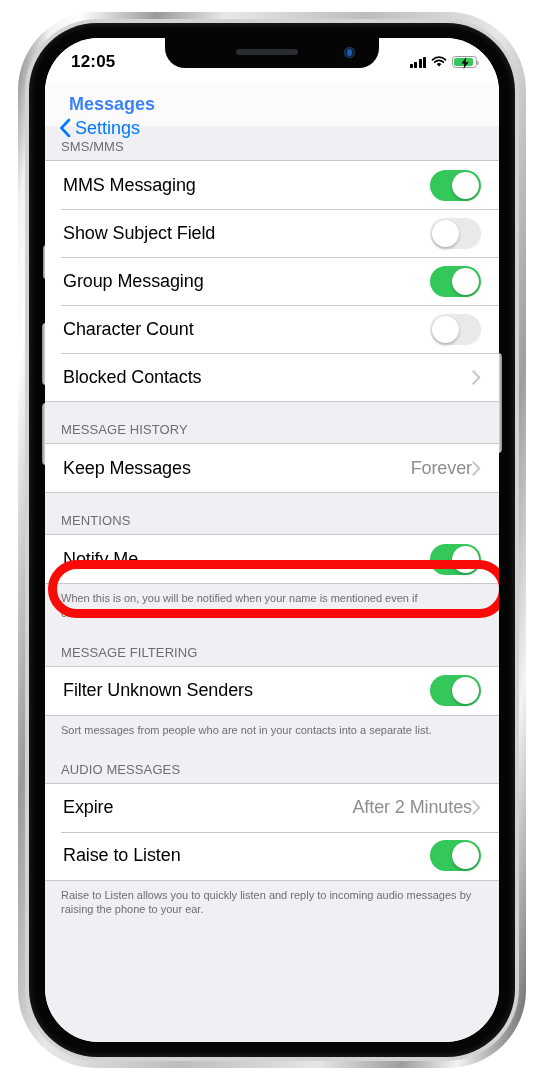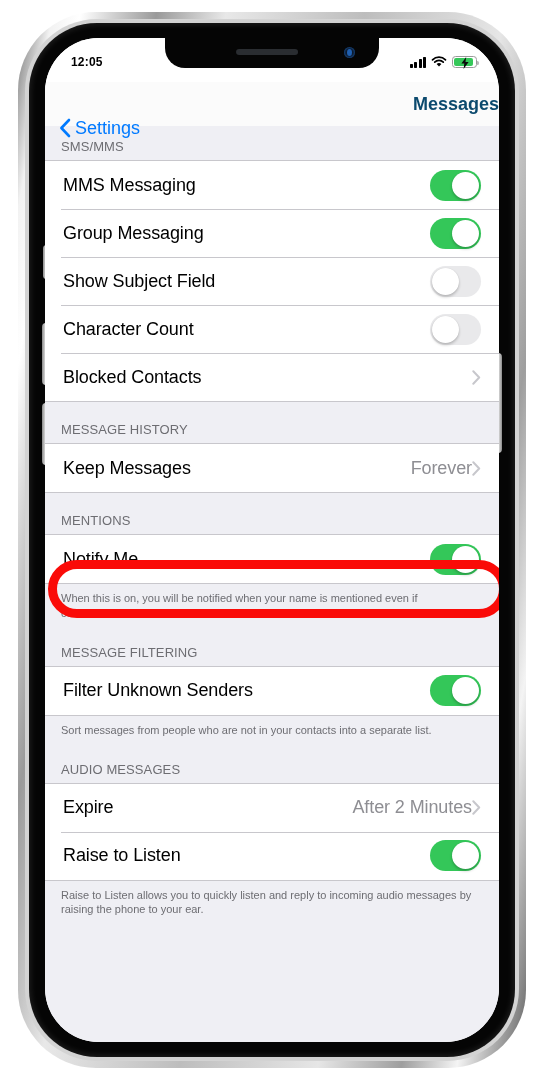--- a/index.html
+++ b/index.html
@@ -115,21 +115,21 @@
   .statusbar {
     position: absolute; left: 0; top: 0;
     width: 100%; height: 44px;
     display: flex; align-items: center;
     justify-content: space-between;
     padding: 0 22px 0 26px;
     background: #ffffff;
     z-index: 30;
   }
   .sb-time {
-    font-size: 12px; font-weight: bold;
+    font-size: 17px; font-weight: bold;
     color: #000; letter-spacing: .2px;
     padding-top: 4px;
   }
   .sb-right {
     display: flex; align-items: center; gap: 5px;
     padding-top: 4px;
   }
   .sig { display: flex; align-items: flex-end; gap: 1.5px; height: 11px; }
   .sig i { display: block; width: 3px; background: #000; border-radius: .7px; }
   .sig i:nth-child(1) { height: 4px; }
@@ -171,23 +171,23 @@
     display: flex; align-items: center; gap: 4px;
     margin-left: 14px;
     color: #007aff;
     font-size: 18px;
     cursor: pointer;
     margin-top: 48px;
   }
   .nav-chev { display: block; }
   .nav-title {
     position: absolute; left: 0; right: 0;
-    text-align: right;
+    text-align: left;
     font-size: 18px; font-weight: bold;
-    color: #0c4a6e;
+    color: #3b82f6;
     pointer-events: none;
     padding-left: 24px;
   }
 
   
   .content {
     position: absolute;
     left: 0; top: 88px; right: 0; bottom: 0;
     background: #efeff4;
     overflow: hidden;
@@ -336,28 +336,28 @@
 
       <div class="sec-header tight">SMS/MMS</div>
       <div class="group">
         <div class="row">
           <span class="row-label">MMS Messaging</span>
           <span class="toggle on">
               <span class="knob"></span>
             </span>
         </div>
         <div class="row">
+          <span class="row-label">Show Subject Field</span>
+          <span class="toggle">
+              <span class="knob"></span>
+            </span>
+        </div>
+        <div class="row">
           <span class="row-label">Group Messaging</span>
           <span class="toggle on">
-              <span class="knob"></span>
-            </span>
-        </div>
-        <div class="row">
-          <span class="row-label">Show Subject Field</span>
-          <span class="toggle">
               <span class="knob"></span>
             </span>
         </div>
         <div class="row">
           <span class="row-label">Character Count</span>
           <span class="toggle">
               <span class="knob"></span>
             </span>
         </div>
         <div class="row">

